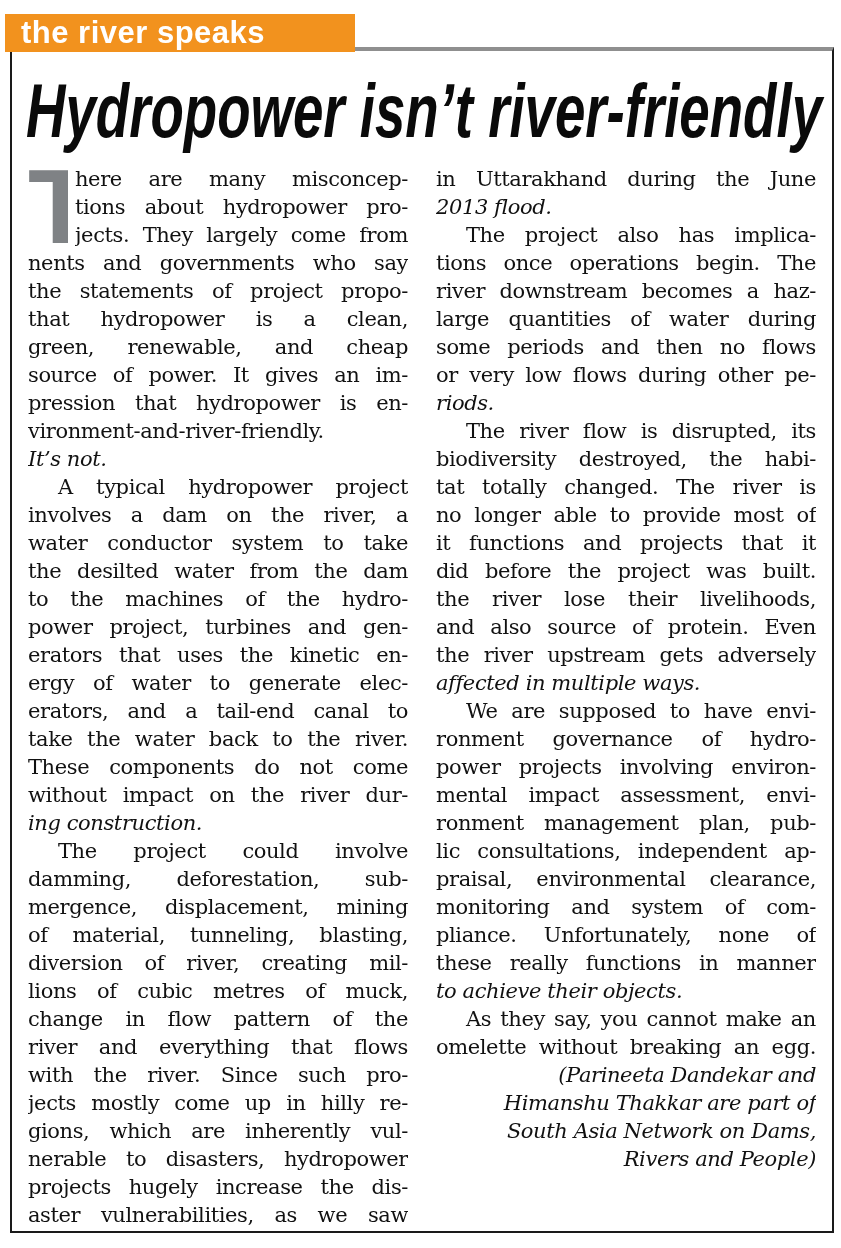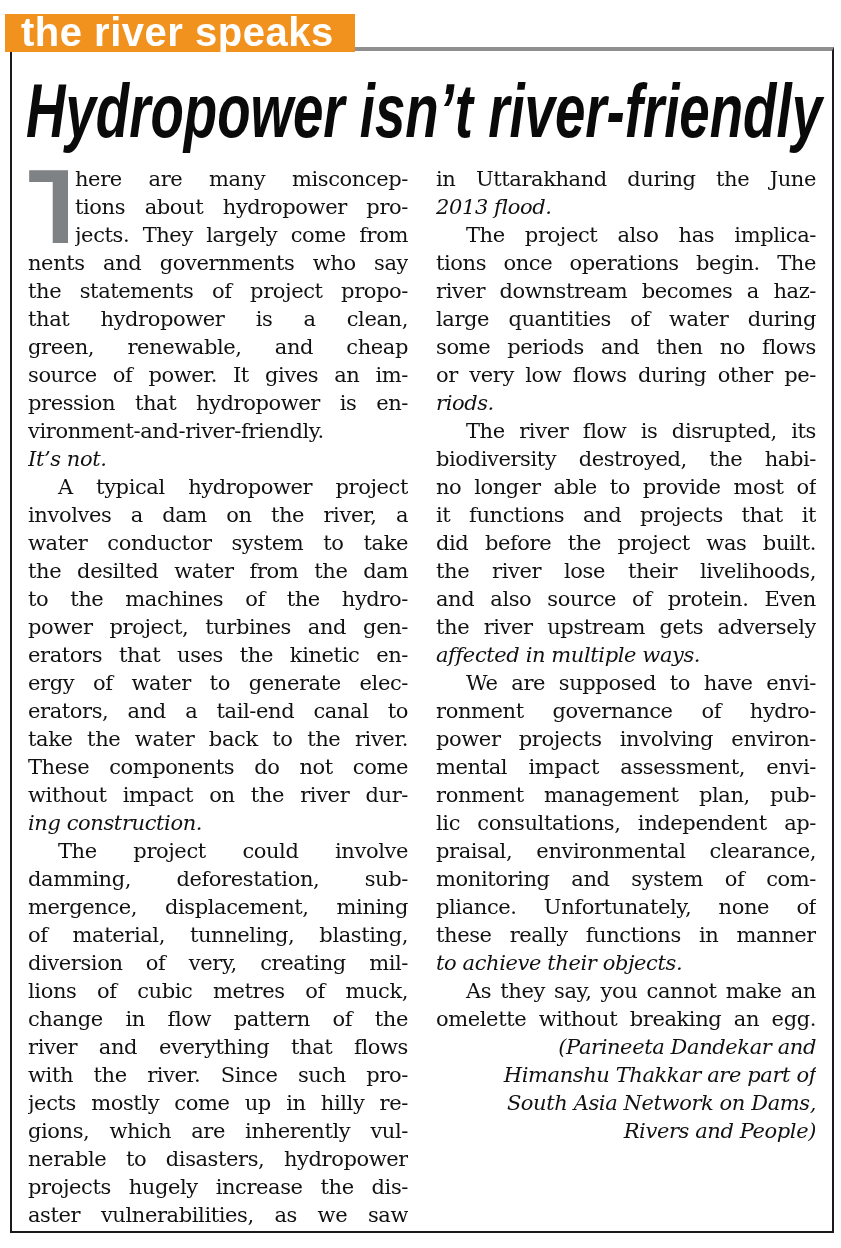--- a/index.html
+++ b/index.html
@@ -14,21 +14,21 @@
   .banner {
     position: absolute;
     left: 5px;
     top: 14px;
     width: 350px;
     height: 38px;
     box-sizing: border-box;
     padding-left: 16px;
     font-family: "Liberation Sans", sans-serif;
     font-weight: bold;
-    font-size: 40px;
+    font-size: 31px;
     line-height: 37px;
     letter-spacing: 0.5px;
     color: #ffffff;
     z-index: 2;
   }
   .frame {
     position: absolute;
     left: 10px;
     top: 47px;
     width: 824px;
@@ -127,21 +127,21 @@
             <div class="line">take the water back to the river.</div>
             <div class="line">These components do not come</div>
             <div class="line">without impact on the river dur-</div>
             <div class="line end">ing construction.</div>
           </div>
           <div class="para">
             <div class="line indent">The project could involve</div>
             <div class="line">damming, deforestation, sub-</div>
             <div class="line">mergence, displacement, mining</div>
             <div class="line">of material, tunneling, blasting,</div>
-            <div class="line">diversion of very, creating mil-</div>
+            <div class="line">diversion of river, creating mil-</div>
             <div class="line">lions of cubic metres of muck,</div>
             <div class="line">change in flow pattern of the</div>
             <div class="line">river and everything that flows</div>
             <div class="line">with the river. Since such pro-</div>
             <div class="line">jects mostly come up in hilly re-</div>
             <div class="line">gions, which are inherently vul-</div>
             <div class="line">nerable to disasters, hydropower</div>
             <div class="line">projects hugely increase the dis-</div>
             <div class="line">aster vulnerabilities, as we saw</div>
           </div>
@@ -156,20 +156,21 @@
             <div class="line">tions once operations begin. The</div>
             <div class="line">river downstream becomes a haz-</div>
             <div class="line">large quantities of water during</div>
             <div class="line">some periods and then no flows</div>
             <div class="line">or very low flows during other pe-</div>
             <div class="line end">riods.</div>
           </div>
           <div class="para">
             <div class="line indent">The river flow is disrupted, its</div>
             <div class="line">biodiversity destroyed, the habi-</div>
+            <div class="line">tat totally changed. The river is</div>
             <div class="line">no longer able to provide most of</div>
             <div class="line">it functions and projects that it</div>
             <div class="line">did before the project was built.</div>
             <div class="line">the river lose their livelihoods,</div>
             <div class="line">and also source of protein. Even</div>
             <div class="line">the river upstream gets adversely</div>
             <div class="line end">affected in multiple ways.</div>
           </div>
           <div class="para">
             <div class="line indent">We are supposed to have envi-</div>

